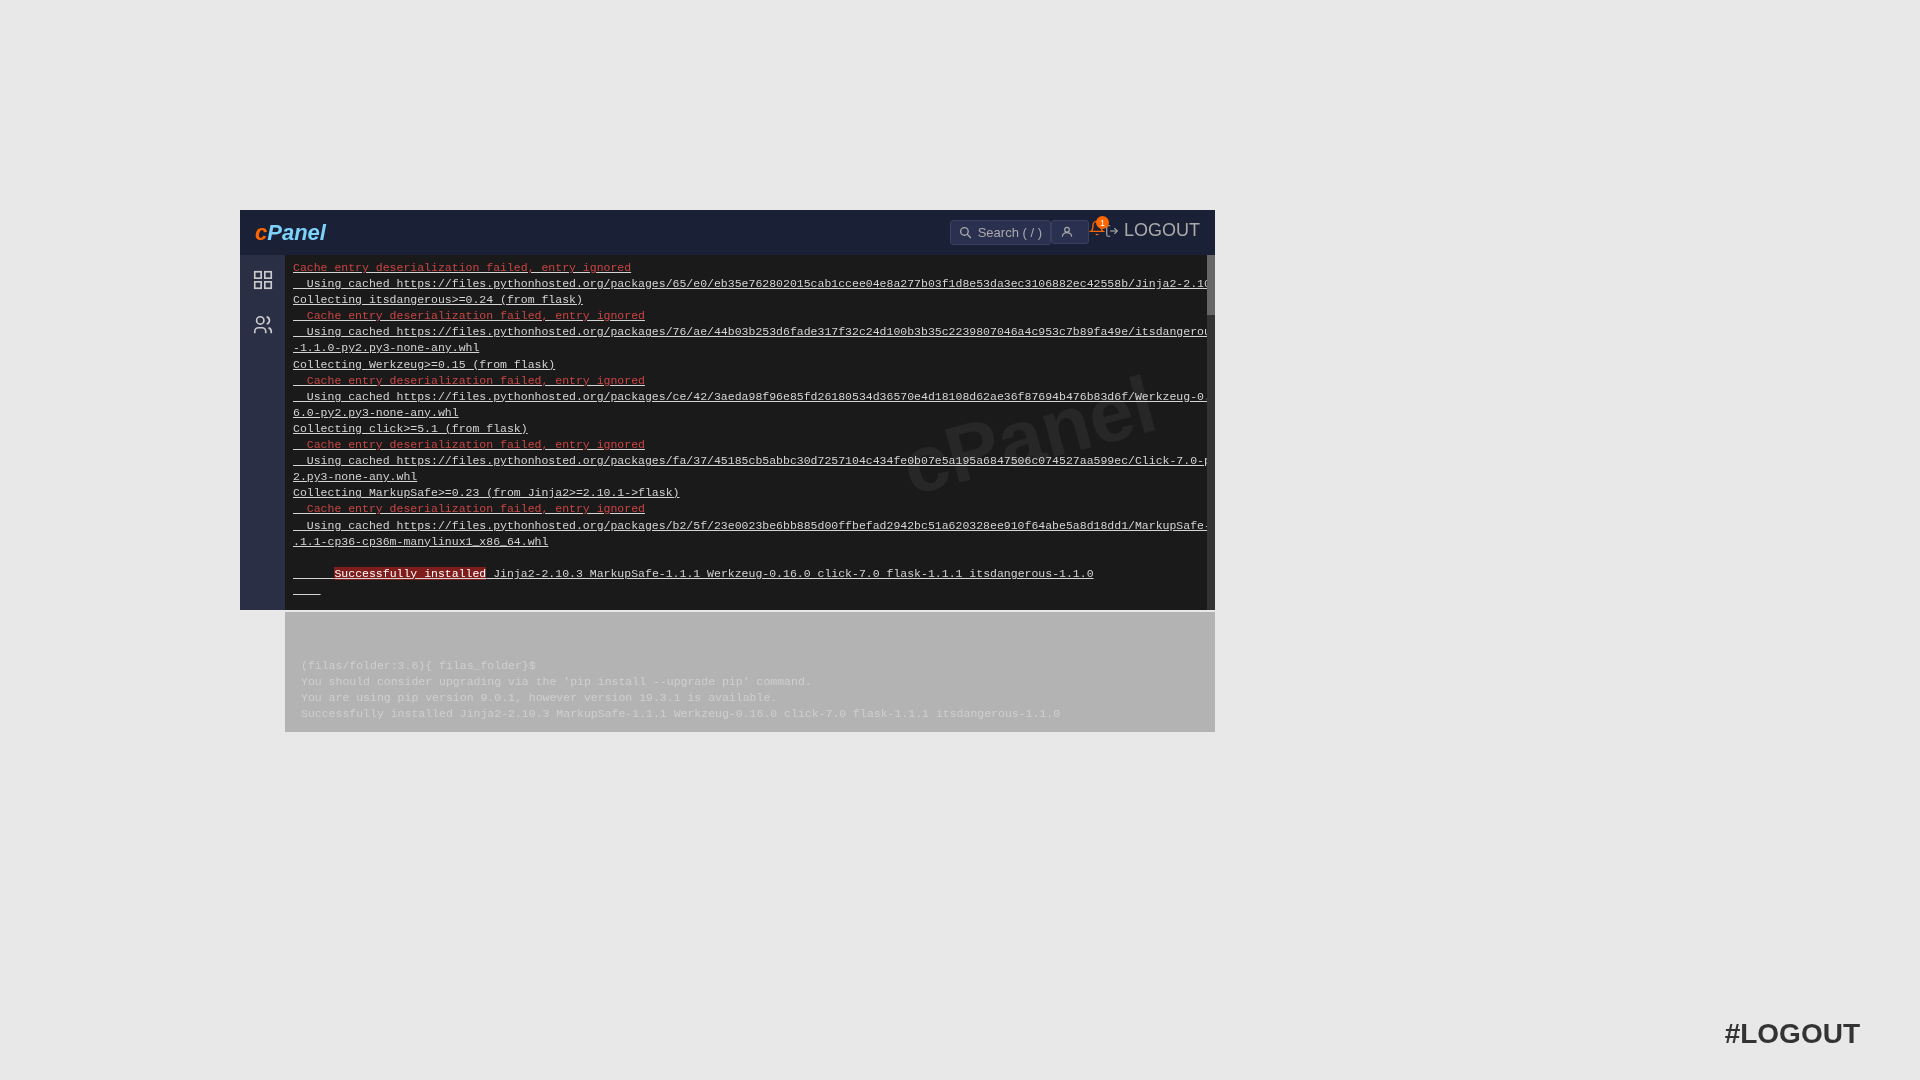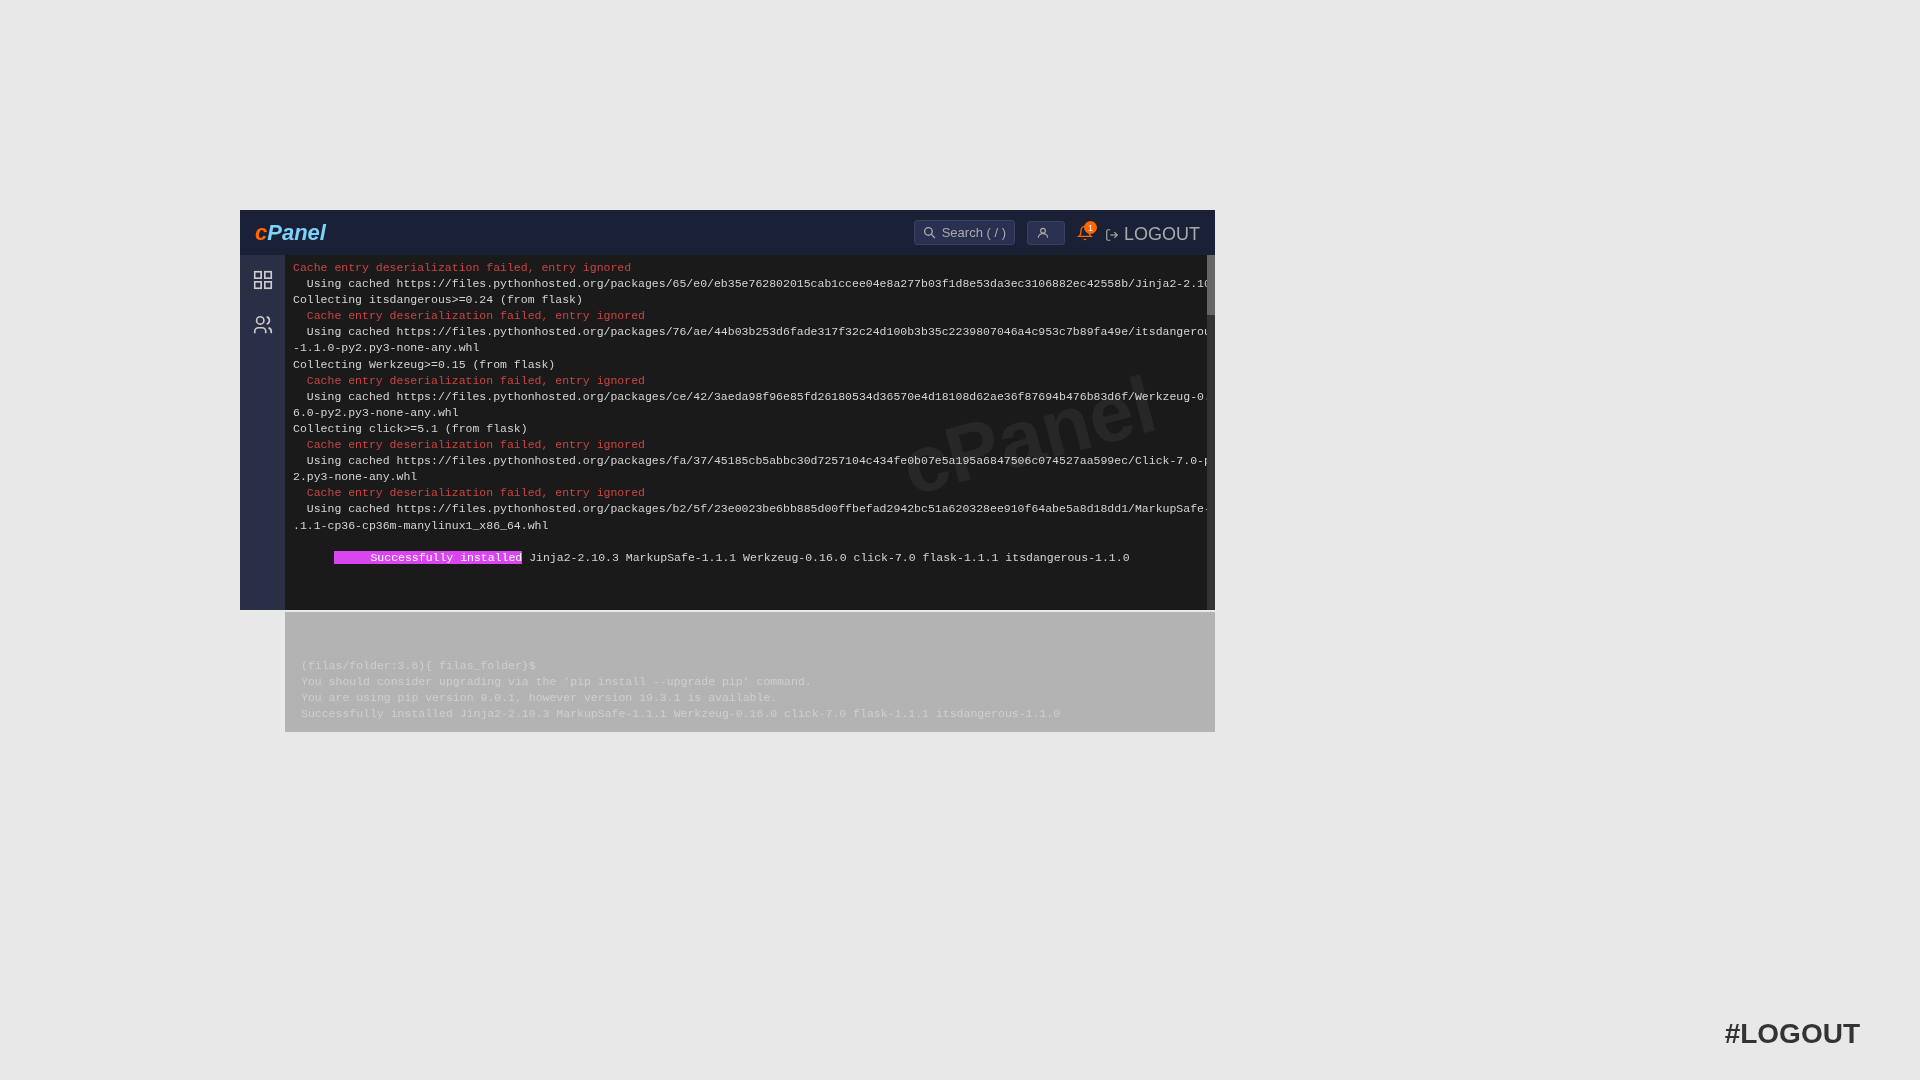--- a/index.html
+++ b/index.html
@@ -32,22 +32,21 @@
       font-size: 22px;
       font-weight: bold;
       font-style: italic;
     }
     .cpanel-logo span {
       color: #f60;
     }
 
     .cpanel-header-right {
       display: flex;
-      align-items: flex-end;
-      gap: 12px;
+      align-items: flex-start;
     }
 
     .search-box {
       display: flex;
       align-items: center;
       background: #2a3050;
       border: 1px solid #3a4060;
       border-radius: 3px;
       padding: 4px 8px;
       gap: 6px;
@@ -139,20 +138,21 @@
       font-size: 11.5px;
       line-height: 1.4;
       overflow: hidden;
       z-index: 5;
     }
 
     .terminal-content {
       padding: 5px 8px;
       height: 100%;
       overflow: hidden;
+      text-decoration: underline;
     }
 
     .terminal-line {
       white-space: pre;
       word-break: break-all;
     }
 
     .terminal-line.red { color: #cc4444; }
     .terminal-line.white { color: #d4d4d4; }
 
@@ -295,25 +295,26 @@
     <div class="terminal-line white">  Using cached https://files.pythonhosted.org/packages/76/ae/44b03b253d6fade317f32c24d100b3b35c2239807046a4c953c7b89fa49e/itsdangerous</div>
     <div class="terminal-line white">-1.1.0-py2.py3-none-any.whl</div>
     <div class="terminal-line white">Collecting Werkzeug&gt;=0.15 (from flask)</div>
     <div class="terminal-line red">  Cache entry deserialization failed, entry ignored</div>
     <div class="terminal-line white">  Using cached https://files.pythonhosted.org/packages/ce/42/3aeda98f96e85fd26180534d36570e4d18108d62ae36f87694b476b83d6f/Werkzeug-0.1</div>
     <div class="terminal-line white">6.0-py2.py3-none-any.whl</div>
     <div class="terminal-line white">Collecting click&gt;=5.1 (from flask)</div>
     <div class="terminal-line red">  Cache entry deserialization failed, entry ignored</div>
     <div class="terminal-line white">  Using cached https://files.pythonhosted.org/packages/fa/37/45185cb5abbc30d7257104c434fe0b07e5a195a6847506c074527aa599ec/Click-7.0-py</div>
     <div class="terminal-line white">2.py3-none-any.whl</div>
+    <div class="terminal-line white">Collecting MarkupSafe&gt;=0.23 (from Jinja2&gt;=2.10.1-&gt;flask)</div>
     <div class="terminal-line red">  Cache entry deserialization failed, entry ignored</div>
     <div class="terminal-line white">  Using cached https://files.pythonhosted.org/packages/b2/5f/23e0023be6bb885d00ffbefad2942bc51a620328ee910f64abe5a8d18dd1/MarkupSafe-1</div>
     <div class="terminal-line white">.1.1-cp36-cp36m-manylinux1_x86_64.whl</div>
     <div class="terminal-line success">
-      <span style="background:#d946ef;color:#fff;padding-left:36px;">Successfully installed</span><span> Jinja2-2.10.3 MarkupSafe-1.1.1 Werkzeug-0.16.0 click-7.0 flask-1.1.1 itsdangerous-1.1.0</span>
+      <span style="background:#7f1d1d;color:#fff;">Successfully installed</span><span> Jinja2-2.10.3 MarkupSafe-1.1.1 Werkzeug-0.16.0 click-7.0 flask-1.1.1 itsdangerous-1.1.0</span>
     </div>
 
   </div>
   <div class="terminal-scrollbar">
     <div class="terminal-scrollbar-thumb"></div>
   </div>
 </div>
 
 <div class="reflection-area">
   <div style="transform:scaleY(-1); padding:5px 8px;">

